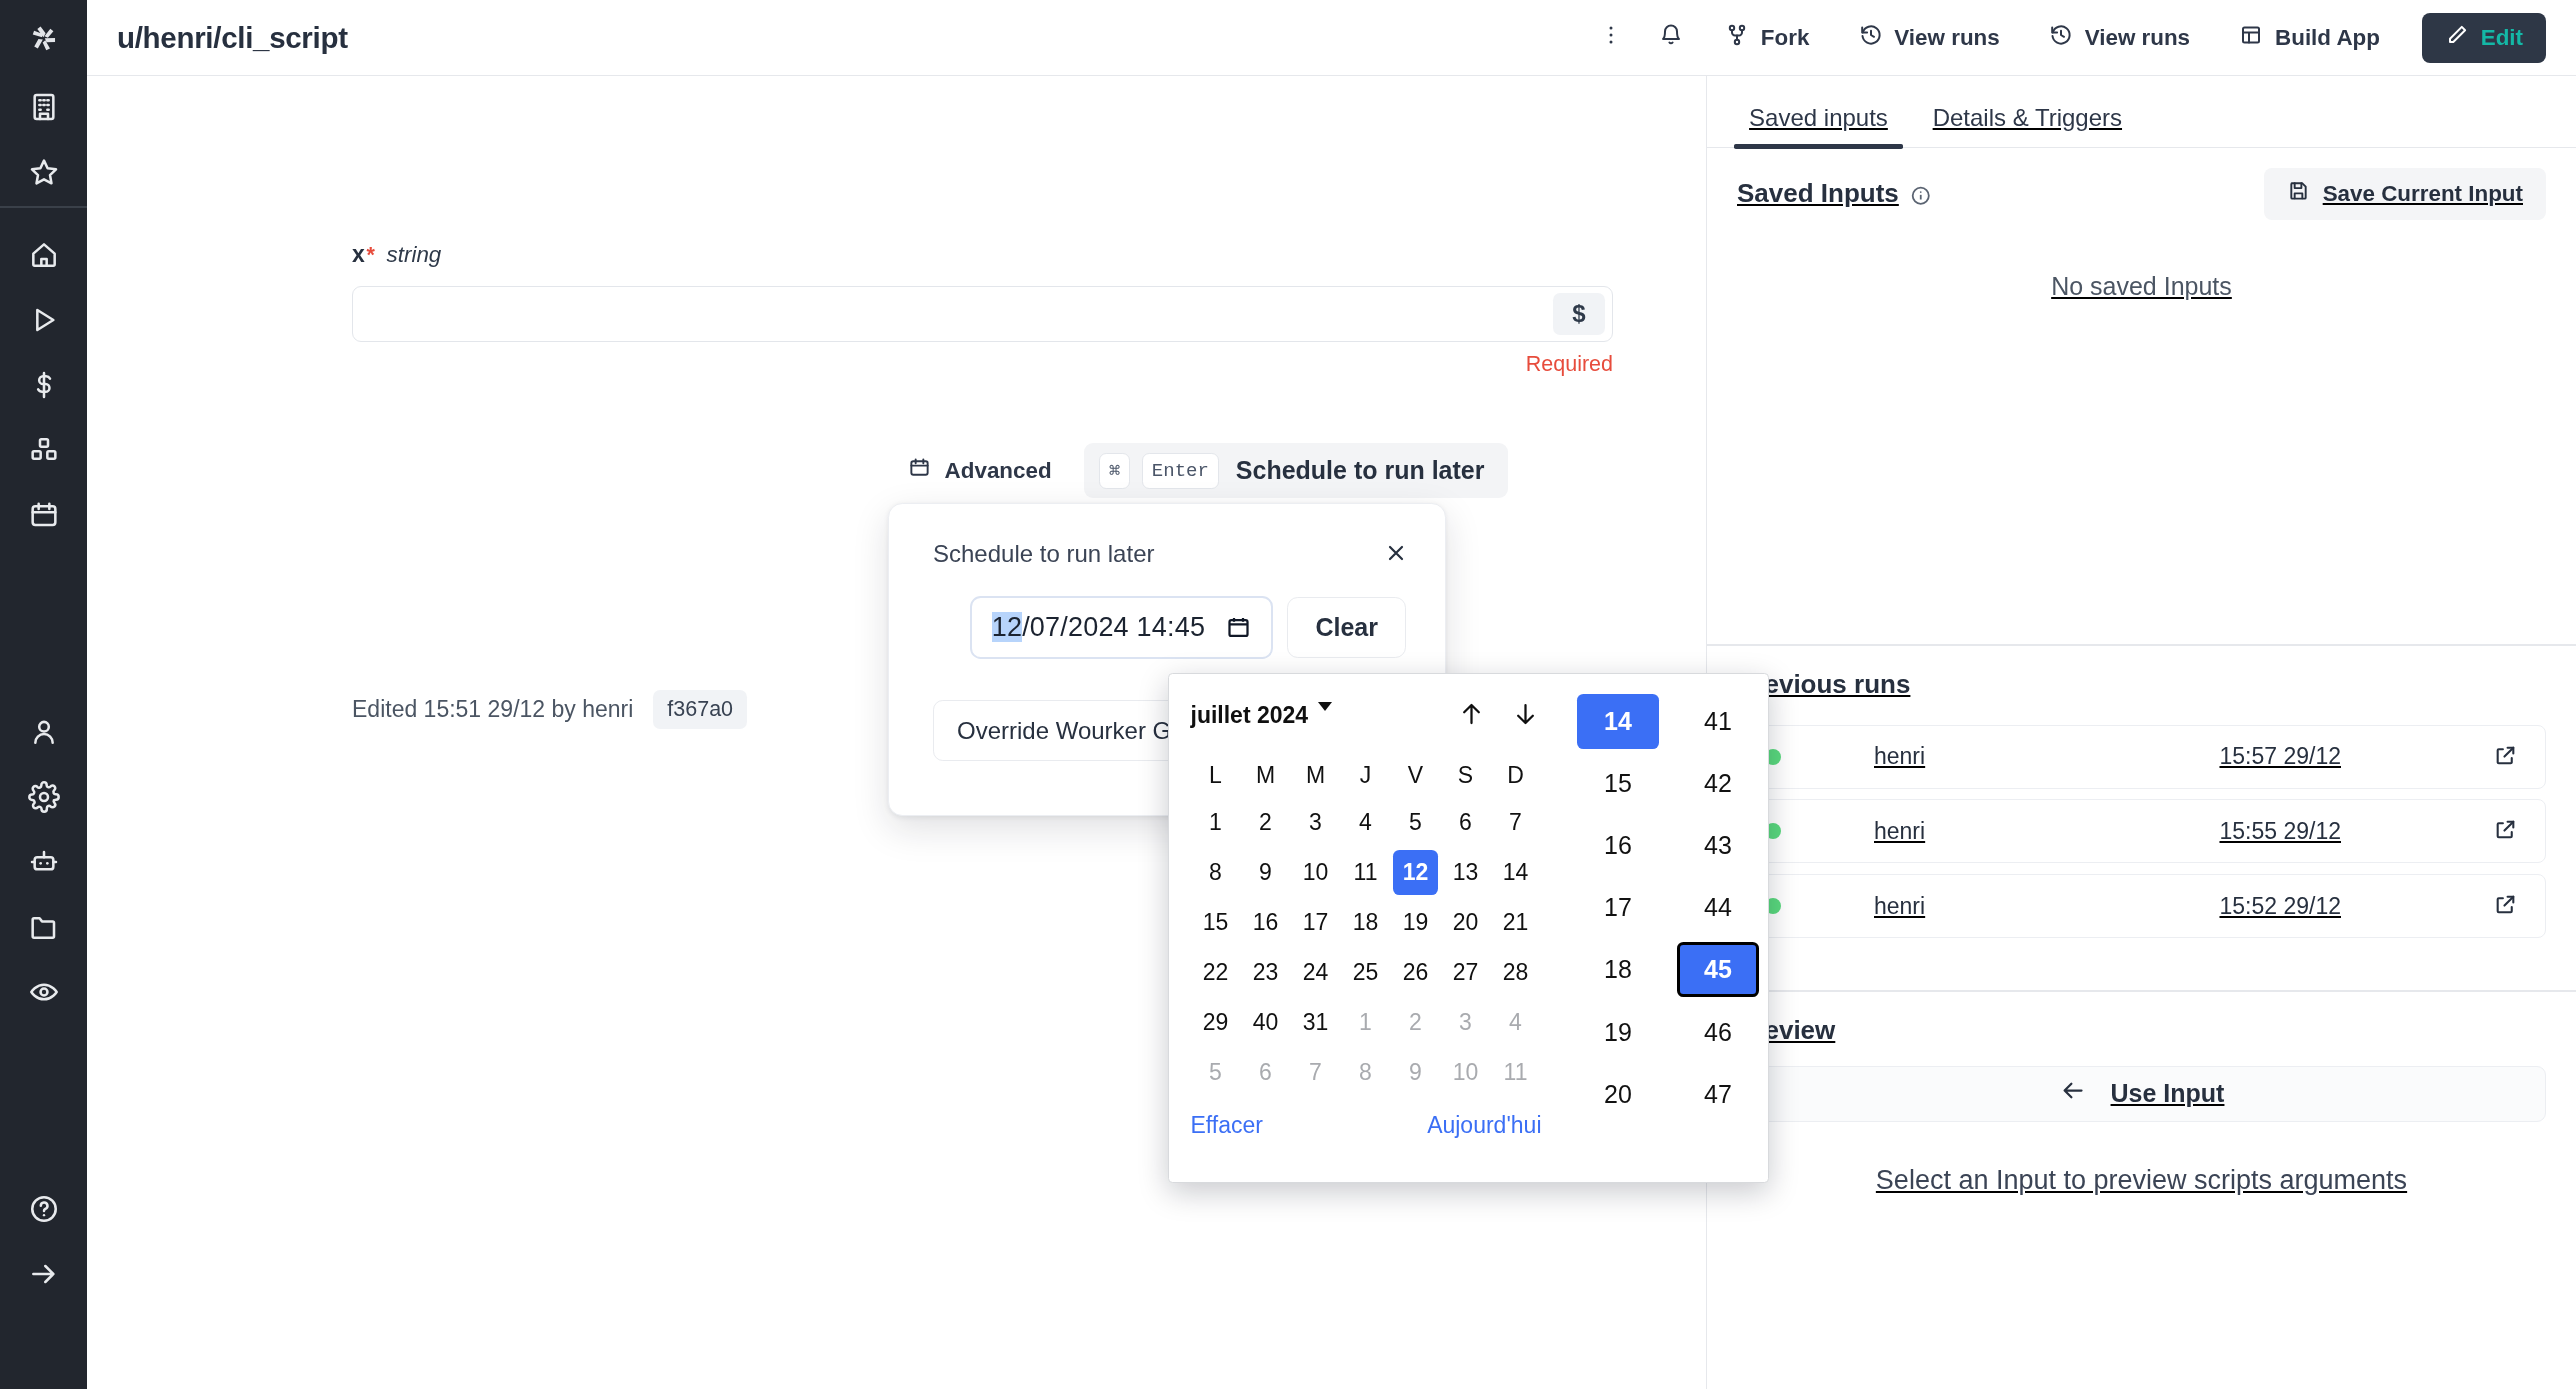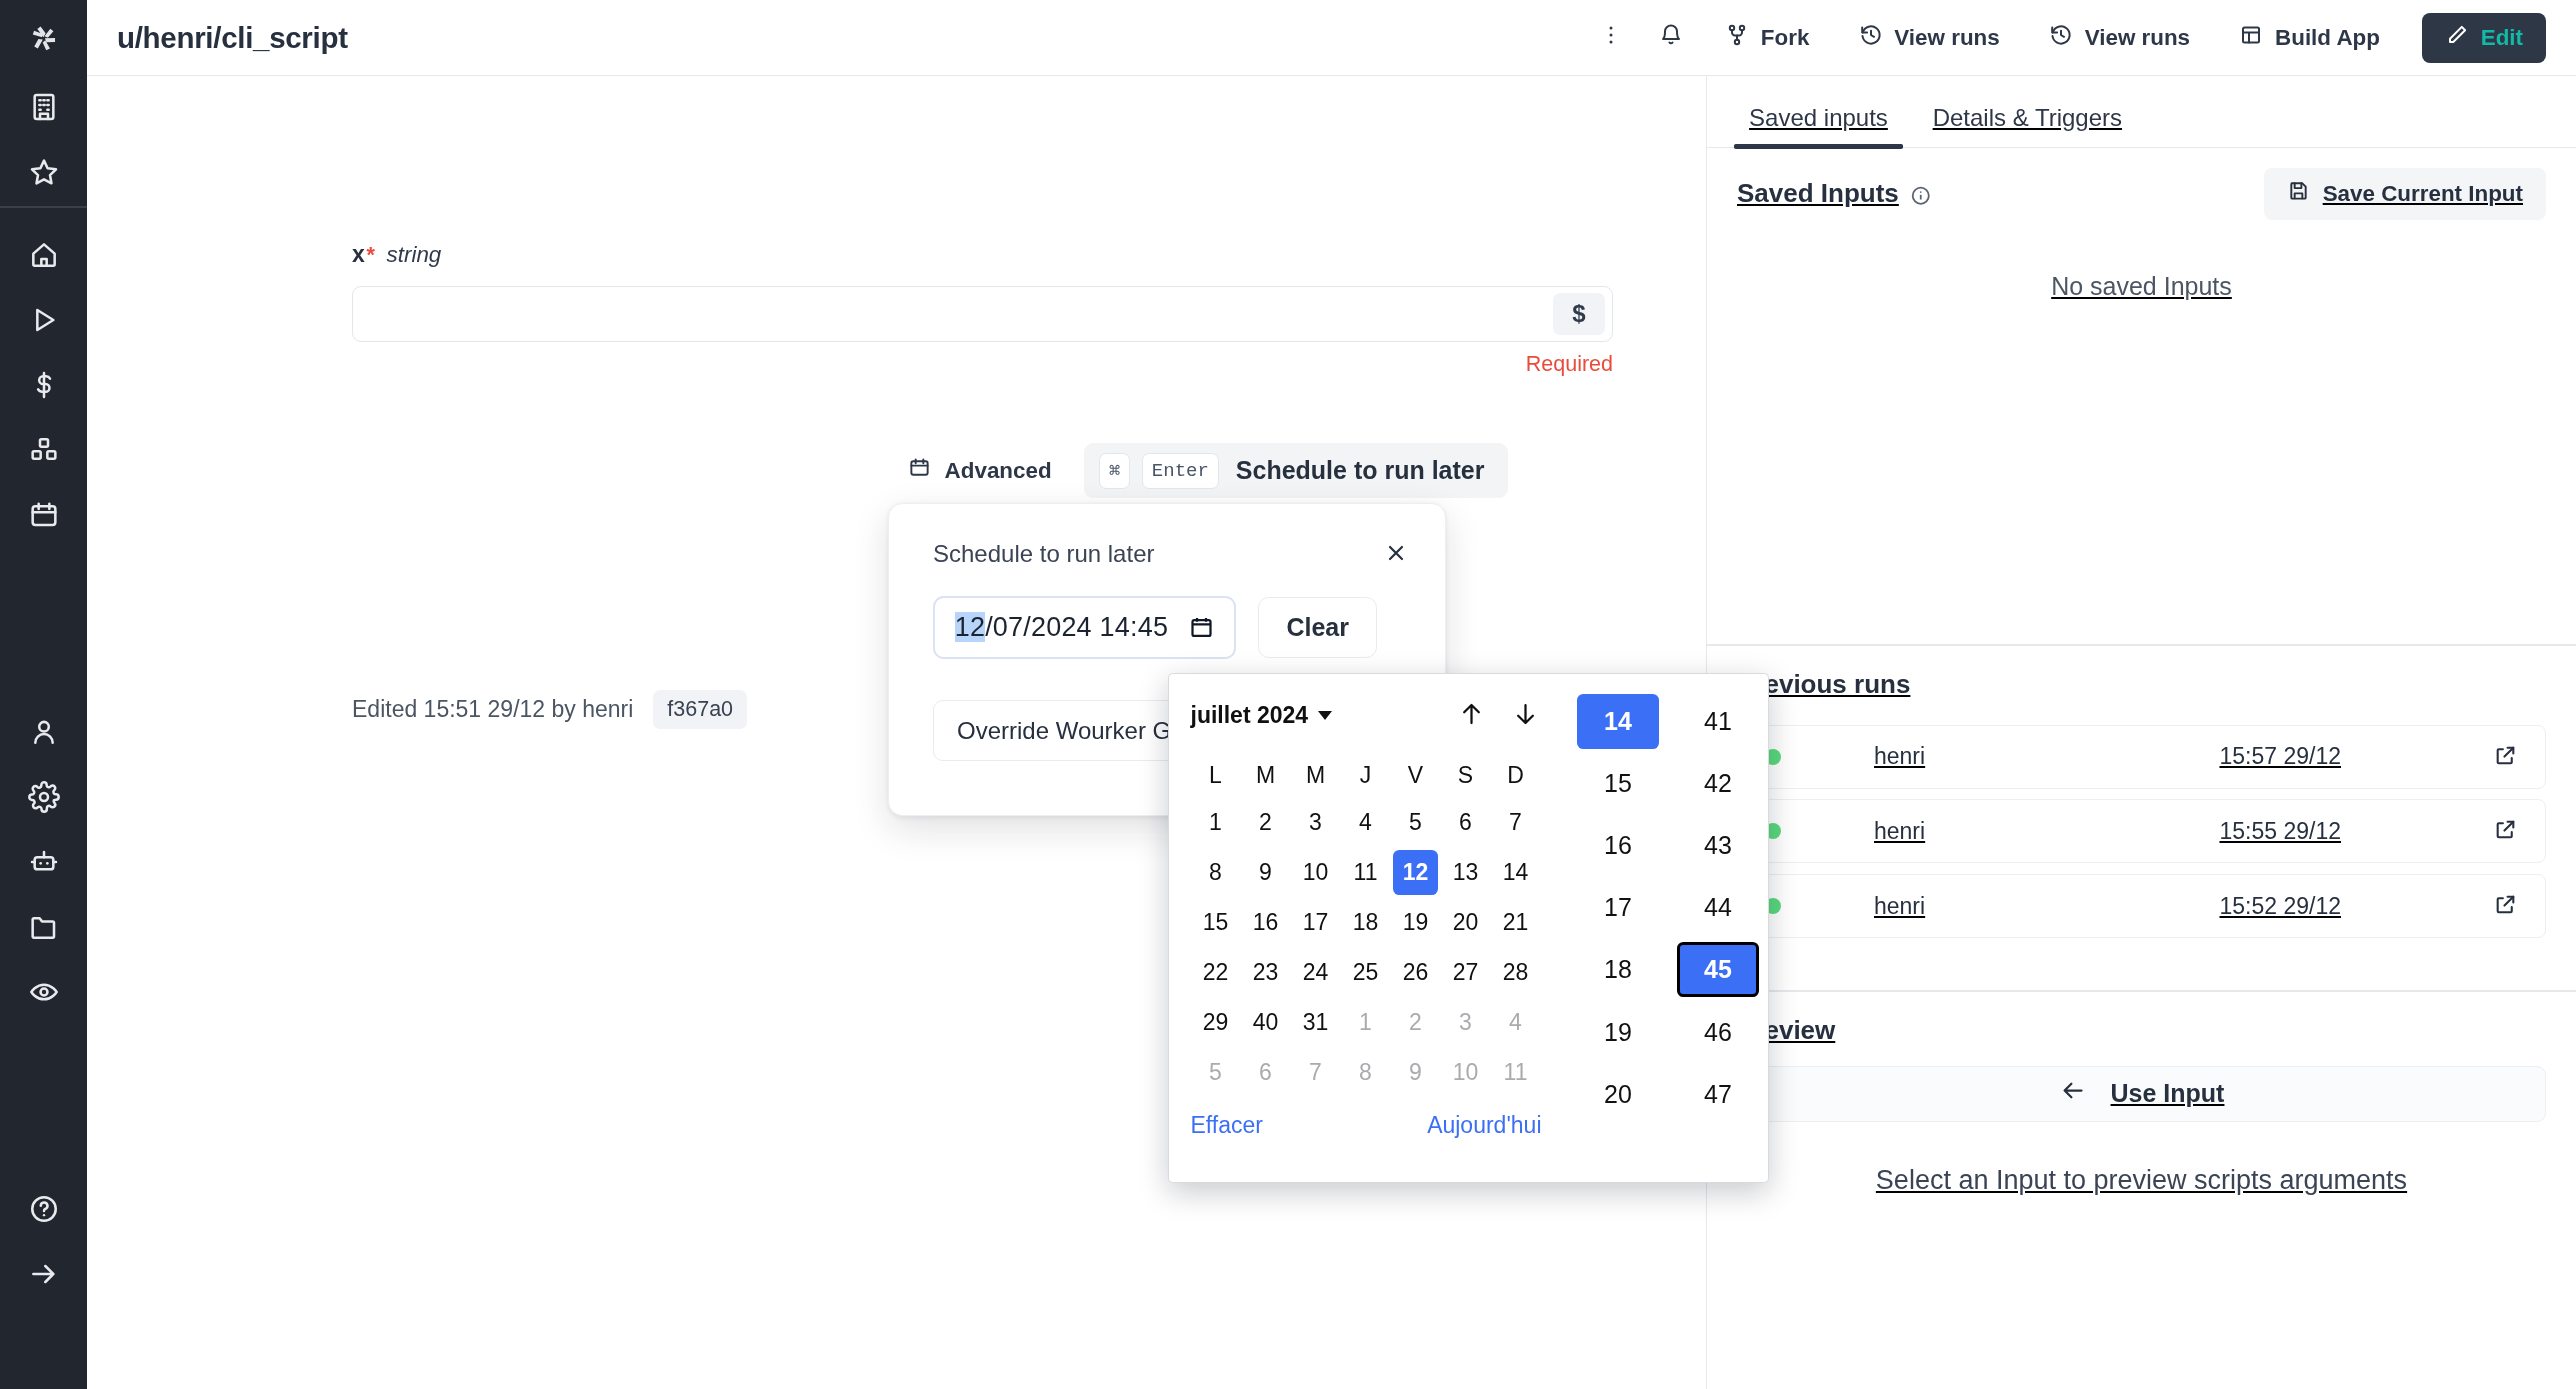--- a/index.html
+++ b/index.html
@@ -90,21 +90,21 @@
   
   .popover {
     position: absolute; left: 801px; top: 427px; width: 558px; height: 313px;
     background: #ffffff; border-radius: 14.3px; border: 1.8px solid #eceef2;
     box-shadow: 0 12.5px 36px rgba(20,25,40,.13), 0 1.8px 5.4px rgba(20,25,40,.07);
   }
   .pop-head { display:flex; align-items:center; padding: 33px 32px 0 44px; }
   .pop-title { font-size: 24px; color: #3b4455; }
   .pop-close { margin-left:auto; background:none;border:none;cursor:pointer; padding: 3.6px 5.4px; }
   .pop-close svg { width: 24px; height: 24px; stroke:#27303f; stroke-width:2.2; fill:none; stroke-linecap:round;}
-  .pop-row { display:flex; align-items:center; gap: 22px; padding: 25px 0 0 44px; }
+  .pop-row { display:flex; align-items:center; gap: 14px; padding: 25px 0 0 44px; margin-left: 37px; }
   .dt-wrap {
     display:flex; align-items:center; gap: 9px; height: 63px;
     border: 2.7px solid #dbe3f2; border-radius: 10.7px; padding: 0 19.7px 0 19.7px; background:#fff;
   }
   .dt-text { font-size: 27px; color:#1b2330; font-family:"Liberation Sans", sans-serif; letter-spacing: 0.2px; white-space:nowrap;}
   .dt-text .sel { background:#b7d4fb; color:#1b2330; }
   .dt-cal-ico { width: 27px; height: 27px; margin-left: 10.7px; }
   .dt-cal-ico svg { width: 27px; height: 27px; stroke:#111827; stroke-width:2; fill:none; }
   .clear-btn {
     height: 61px; padding: 0 27px; background:#fff; border:1.8px solid #e9ebef; border-radius: 10.7px;
@@ -118,21 +118,21 @@
 
   
   .datepicker {
     position: absolute; left: 1081px; top: 597px; width: 601px; height: 510px;
     background:#ffffff; border: 0.9px solid #d8dadd; border-radius: 4.5px;
     box-shadow: 0 9px 30px rgba(10,15,30,.22);
     display: flex; padding: 0;
   }
   .dp-cal { width: 394px; padding: 21.5px 0 0 21.5px; position: relative; }
   .dp-head { display:flex; align-items:center; height: 39px; }
-  .dp-month { font-size: 23px; font-weight: 700; color:#101010; display:flex; align-items:center; gap: 9.8px; cursor:pointer;}
+  .dp-month { font-size: 23px; font-weight: 700; color:#101010; display:flex; gap: 9.8px; cursor:pointer;}
   .caret { width:0;height:0; border-left:7.2px solid transparent;border-right:7.2px solid transparent;border-top:9px solid #101010;}
   .dp-navs { margin-left: auto; display:flex; gap: 27px; padding-right: 19.7px; }
   .dp-navs svg { width: 27px; height: 30px; stroke:#101010; stroke-width: 2; fill:none; stroke-linecap:round; stroke-linejoin:round;}
   .dp-grid { margin-top: 18px; display: grid; grid-template-columns: repeat(7, 50px); row-gap: 0px; }
   .dp-dow { height: 45px; display:flex; align-items:center; justify-content:center; font-size: 23px; color:#111; }
   .dp-day { height: 50px; display:flex; align-items:center; justify-content:center; font-size: 23px; color:#111; cursor:pointer;}
   .dp-day.muted { color:#a9abaf; }
   .dp-day .pill {
     width: 45px; height: 45px; display:flex; align-items:center; justify-content:center;
     border-radius: 6.3px;

